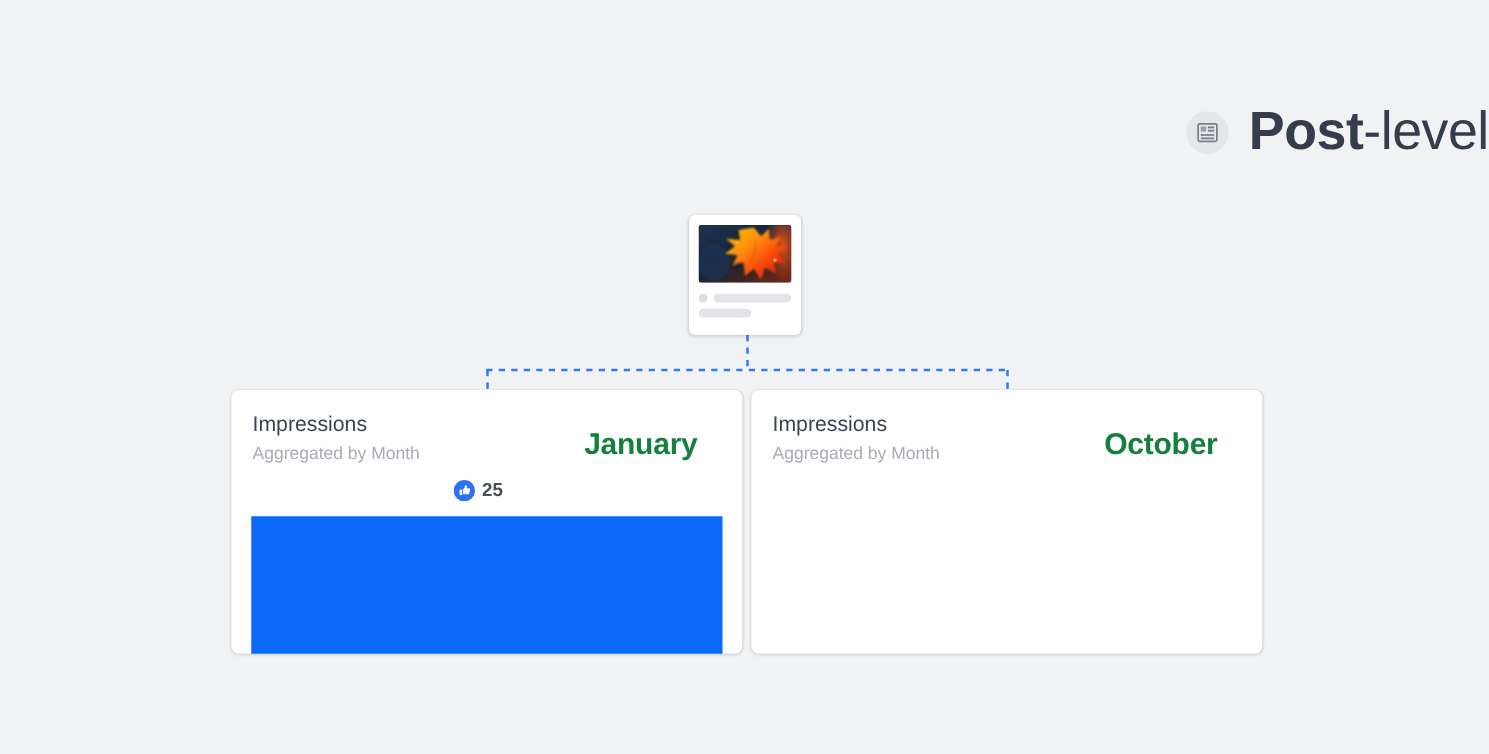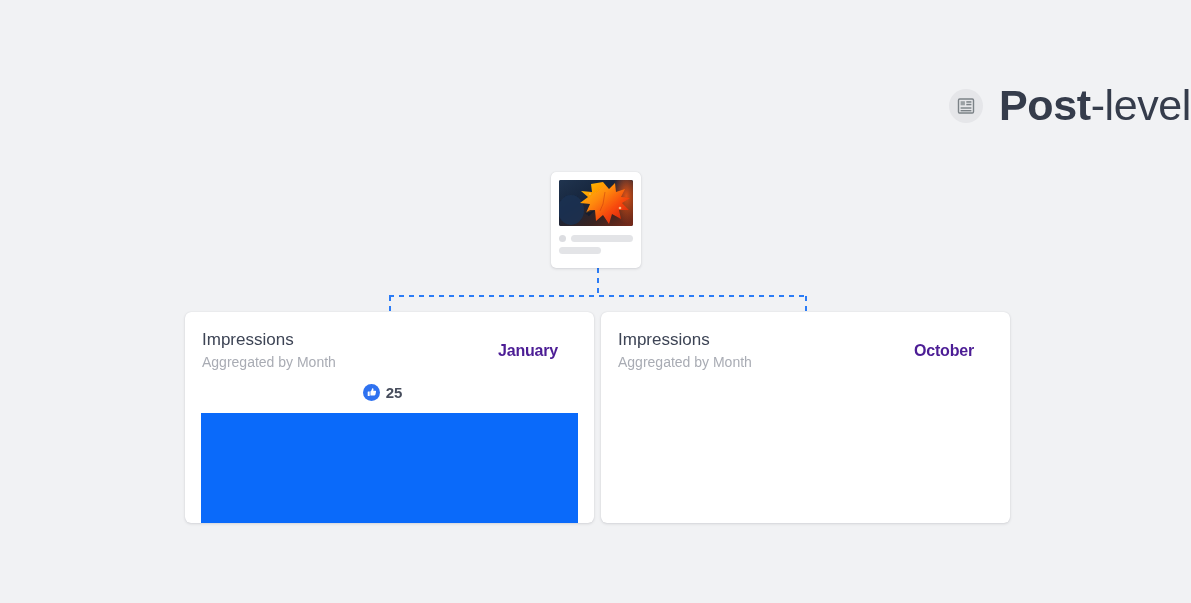--- a/index.html
+++ b/index.html
@@ -120,23 +120,23 @@
     color: #3d4455;
     line-height: 1.25;
   }
   .metric-subtitle {
     font-size: 14px;
     color: #a9acb4;
     margin-top: 4px;
     line-height: 1.25;
   }
   .metric-period {
-    font-size: 16px;
+    font-size: 24px;
     font-weight: bold;
-    color: #4c1d95;
+    color: #15803d;
     letter-spacing: -0.2px;
     margin-top: 13px;
     white-space: nowrap;
   }
 
   .metric-body {
     position: relative;
     height: 165px;
   }
 

